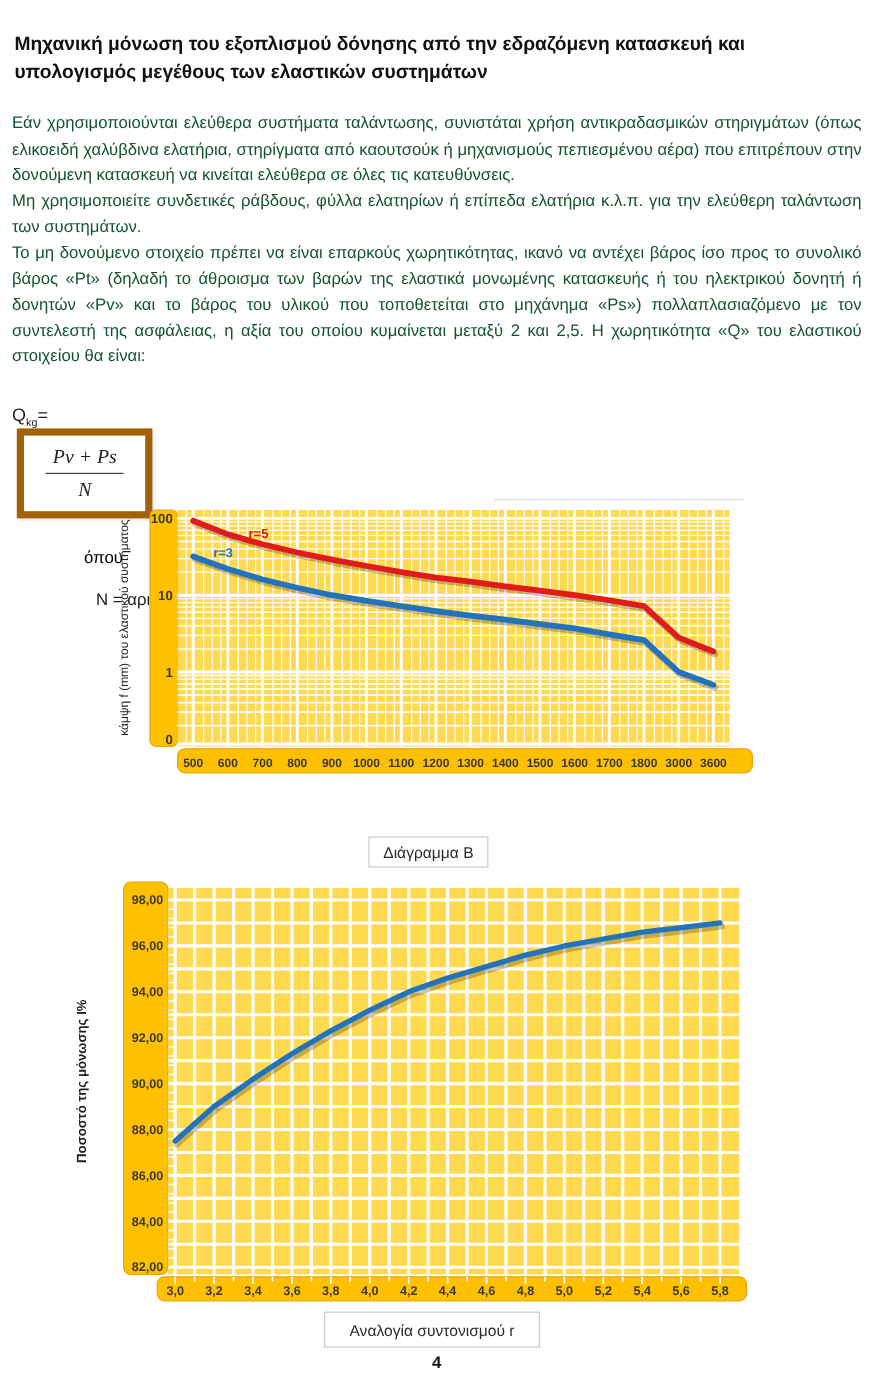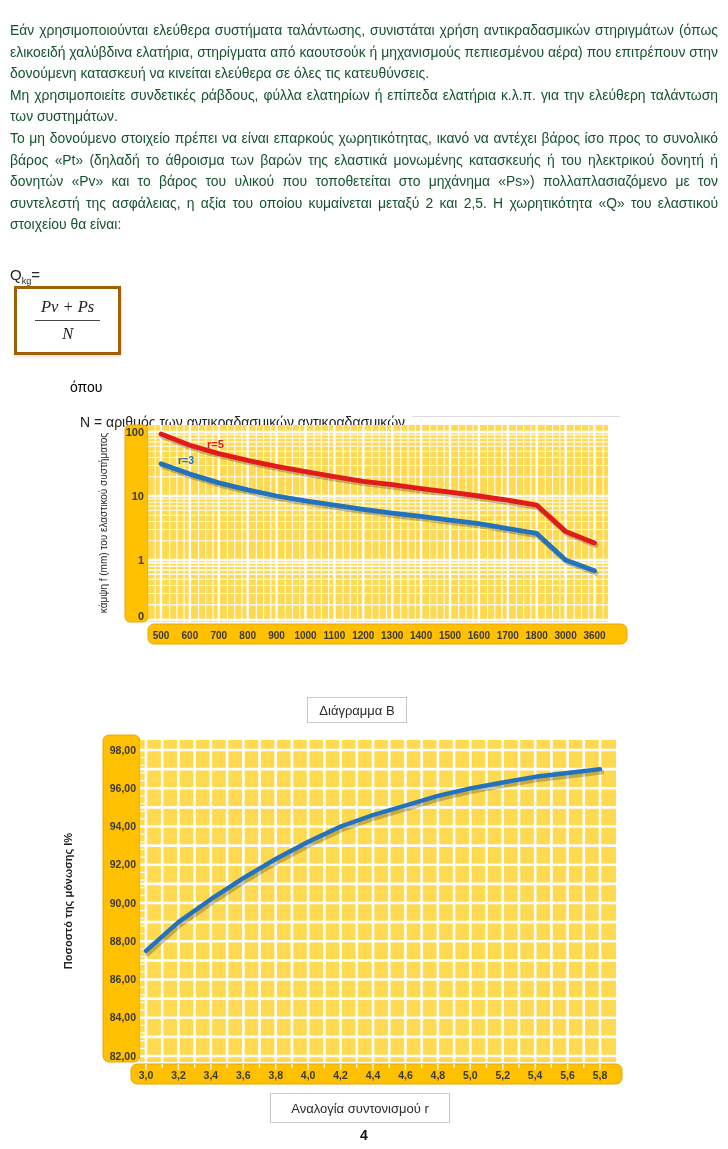--- a/index.html
+++ b/index.html
@@ -4,41 +4,42 @@
 <style>
   * { margin:0; padding:0; box-sizing:border-box; }
   body { background:#ffffff; font-family:"Liberation Sans","DejaVu Sans",sans-serif; color:#1f1f1f; }
   .page { position:relative; width:728px; height:1149px; background:#ffffff; margin:0 auto; overflow:hidden; }
   .doc-title { padding:26px 14px 0 12px; font-size:16px; font-weight:bold; line-height:23px; color:#111; }
   .body-text { padding:20px 10px 0 10px; }
   .body-text p { font-size:13.9px; line-height:21.6px; text-align:justify; color:#14532d; }
   .formula-row { display:flex; align-items:flex-start; padding:6px 10px 0 10px;flex-direction:column; }
   .formula-lhs { font-size:15px; color:#222; margin-top:24px; white-space:nowrap; }
   .formula-lhs sub { font-size:9px; }
-  .frac-box { background:#fff; border:3px solid #a16207; box-shadow:1px 2px 3px rgba(0,0,0,0.12); padding:8px 18px 8px 18px; margin-left:4px; text-align:center; }
+  .frac-box { background:#fff; border:6px solid #a16207; box-shadow:1px 2px 3px rgba(0,0,0,0.12); padding:8px 18px 8px 18px; margin-left:4px; text-align:center; }
   .frac-num, .frac-den { font-family:"Liberation Serif","DejaVu Serif",serif; font-style:italic; font-size:16.5px; color:#222; }
   .frac-num { border-bottom:1.4px solid #444; padding:0 6px 3px 6px; }
   .frac-den { padding-top:3px; }
   .where-label { font-size:14px; margin:24px 0 0 60px; color:#000000; }
   .definitions { margin:16px 0 0 70px; }
   .definitions div { font-size:14px; line-height:22px; color:#222; }
   .chart-title-box, .chart-xlabel-box {
     position:absolute; background:#fff; border:1px solid #c9c9c9;
     display:flex; align-items:center; justify-content:center;
     font-size:13px; color:#2b2b2b;
   }
   .rule-line { position:absolute; border-top:1px solid #dcdcdc; }
   .chart-svg { position:absolute; }
   .page-num { position:absolute; top:1127px; left:0; width:100%; text-align:center; font-size:14px; font-weight:bold; color:#111; }
 </style>
 </head>
 <body>
 
 <div class="page">
 
+  <div class="doc-title">Μηχανική μόνωση του εξοπλισμού δόνησης από την εδραζόμενη κατασκευή και υπολογισμός μεγέθους  των ελαστικών συστημάτων</div>
 
   <div class="body-text">
     <p>Εάν χρησιμοποιούνται ελεύθερα συστήματα ταλάντωσης, συνιστάται χρήση αντικραδασμικών στηριγμάτων (όπως ελικοειδή χαλύβδινα ελατήρια, στηρίγματα από καουτσούκ ή μηχανισμούς πεπιεσμένου αέρα) που επιτρέπουν στην  δονούμενη κατασκευή  να κινείται ελεύθερα σε όλες τις κατευθύνσεις.</p>
     <p>Μη χρησιμοποιείτε συνδετικές ράβδους, φύλλα ελατηρίων ή επίπεδα ελατήρια κ.λ.π. για την ελεύθερη ταλάντωση των συστημάτων.</p>
     <p>Το μη δονούμενο στοιχείο πρέπει να είναι επαρκούς χωρητικότητας, ικανό  να αντέχει βάρος ίσο προς το συνολικό βάρος «Pt» (δηλαδή το άθροισμα των βαρών  της ελαστικά μονωμένης κατασκευής  ή του ηλεκτρικού δονητή ή δονητών  «Pv» και το βάρος του υλικού που τοποθετείται στο μηχάνημα «Ps») πολλαπλασιαζόμενο με τον συντελεστή της ασφάλειας, η αξία του οποίου κυμαίνεται μεταξύ 2 και 2,5. Η χωρητικότητα «Q» του ελαστικού στοιχείου θα είναι:</p>
   </div>
 
   <div class="formula-row">
     <div class="formula-lhs"><span>Q</span><sub>kg</sub><span>=</span></div>
     <div class="frac-box">

